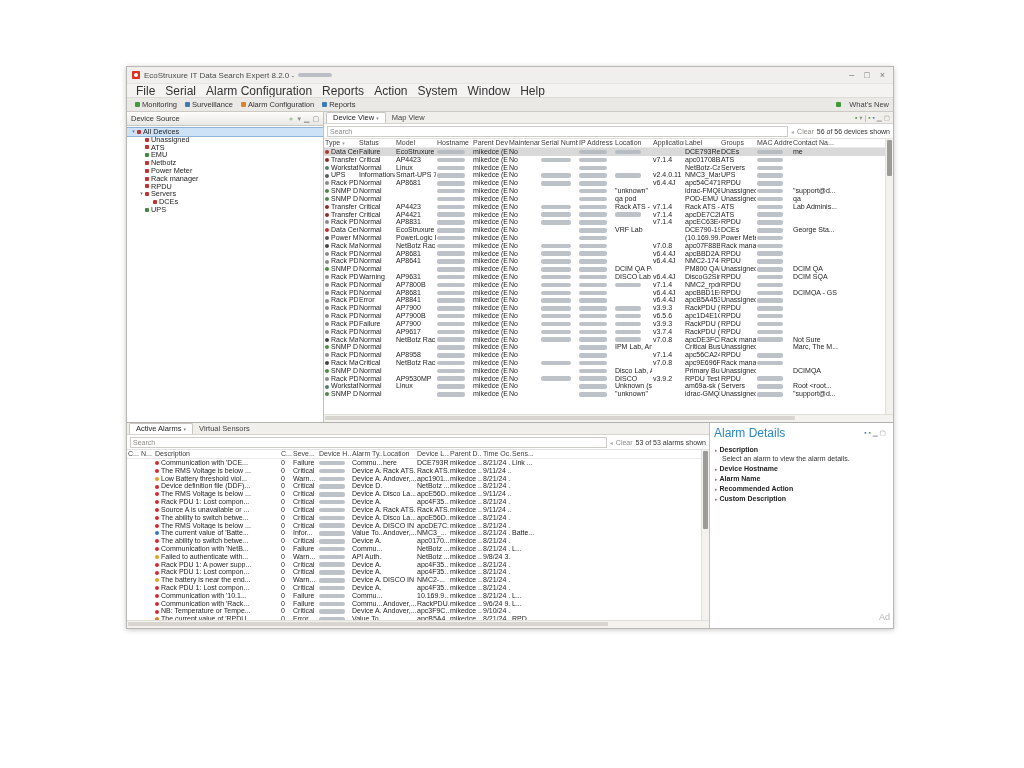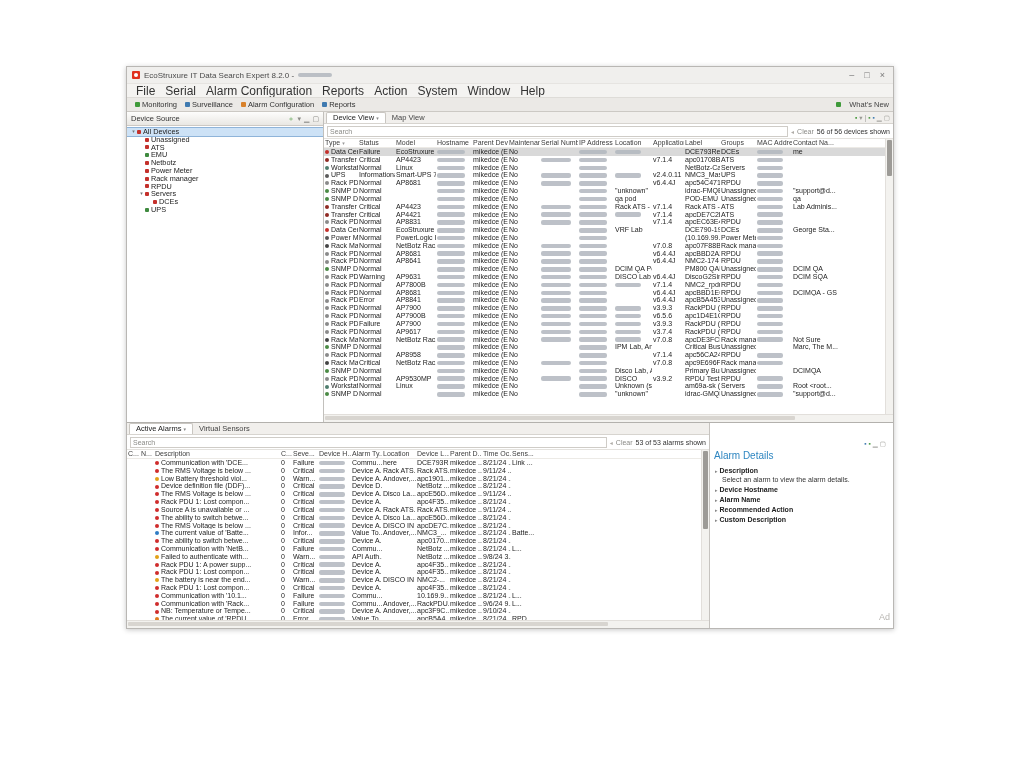--- a/index.html
+++ b/index.html
@@ -59,21 +59,21 @@
   .redact{display:inline-block;height:4.5px;border-radius:2px;background:#b2b7bf;filter:blur(.6px);opacity:.85;vertical-align:middle;}
   .vscroll{position:absolute;top:0;right:0;bottom:0;width:7px;background:#f3f2ef;border-left:1px solid #e2dfdb;}
   .vthumb{position:absolute;left:1px;right:1px;background:#9d9b97;border-radius:1px;}
   .hscroll{height:7px;background:#f3f2ef;border-top:1px solid #e2dfdb;flex:none;position:relative;}
   .hthumb{position:absolute;top:1px;height:4px;background:#d8d5d0;border-radius:1px;}
   
   .alarm-section{height:205px;flex:none;border-top:1px solid #b3b1ad;display:flex;background:#fff;}
   .alarm-left{width:582px;flex:none;display:flex;flex-direction:column;min-width:0;border-right:1px solid #c6c3bf;}
   .alarm-details{flex:1;display:flex;flex-direction:column;background:#fff;position:relative;}
   .ad-head{display:flex;align-items:center;padding:3px 4px 1px 4px;}
-  .ad-title{font-size:10px;color:#2e86c1;margin-top:24px;}
+  .ad-title{font-size:12px;color:#2e86c1;}
   .ad-body{padding:2px 5px;font-size:7px;}
   .ad-sec{display:flex;align-items:center;gap:2px;margin-top:3px;}
   .ad-bullet{font-size:5px;color:#888;}
   .ad-label{font-weight:bold;color:#222;font-size:7px;}
   .ad-hint{color:#333;margin:2px 0 1px 7px;}
   .watermark{position:absolute;right:3px;bottom:6px;color:#b8b6b2;font-size:9px;}
   
   .statusbar{height:15px;flex:none;border-top:1px solid #c6c3bf;background:#f0efed;display:flex;align-items:center;justify-content:flex-end;gap:3px;padding:0 6px;font-size:7.5px;color:#333;}
   .dot{display:inline-block;width:5px;height:5px;border-radius:50%;vertical-align:middle;}
   .tri{display:inline-block;width:0;height:0;border-left:3px solid transparent;border-right:3px solid transparent;border-bottom:5px solid #e2a117;vertical-align:middle;}

